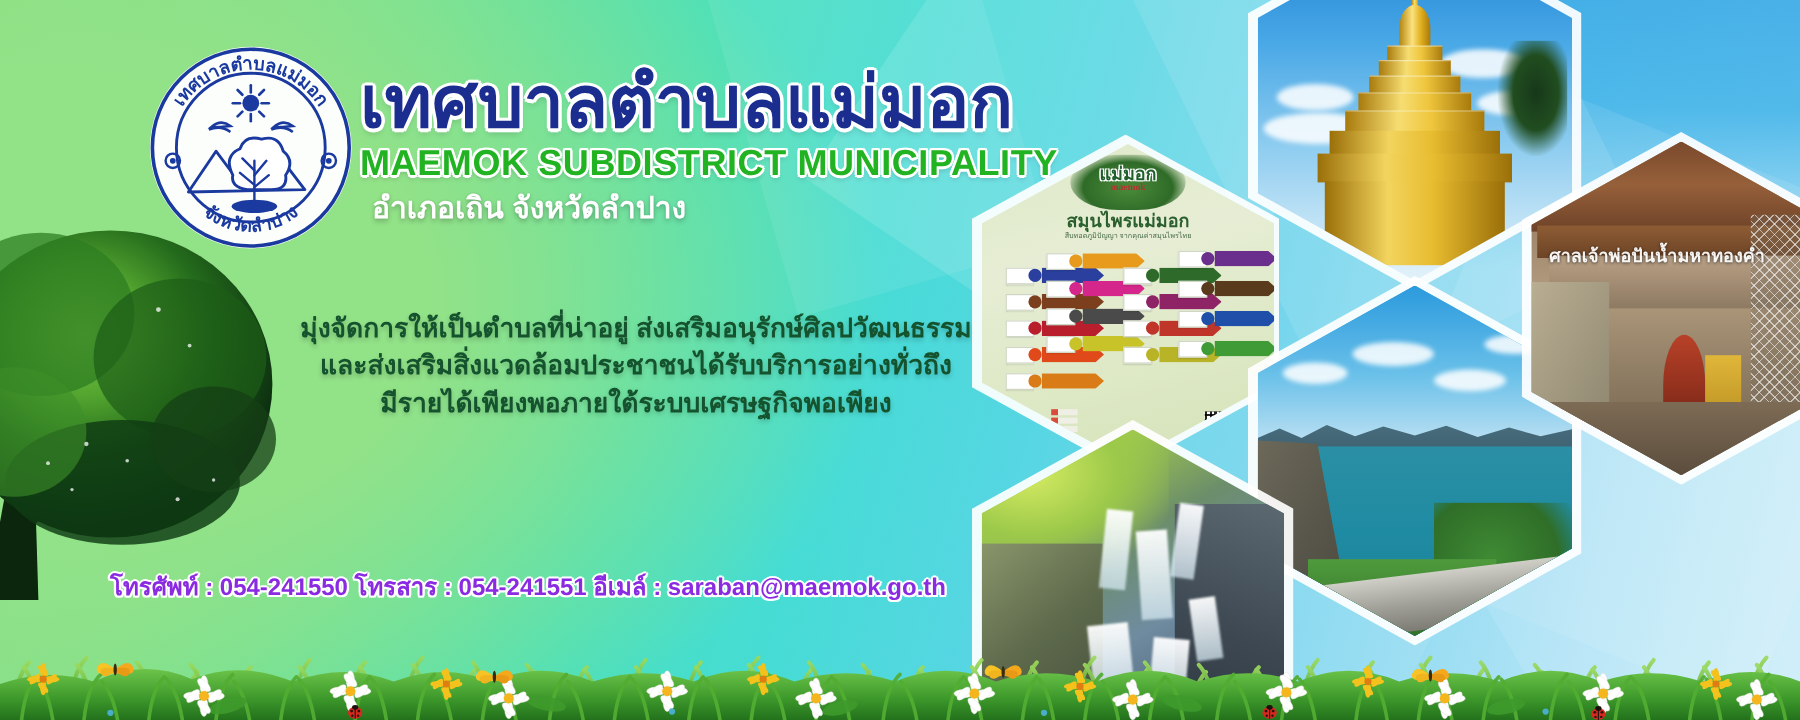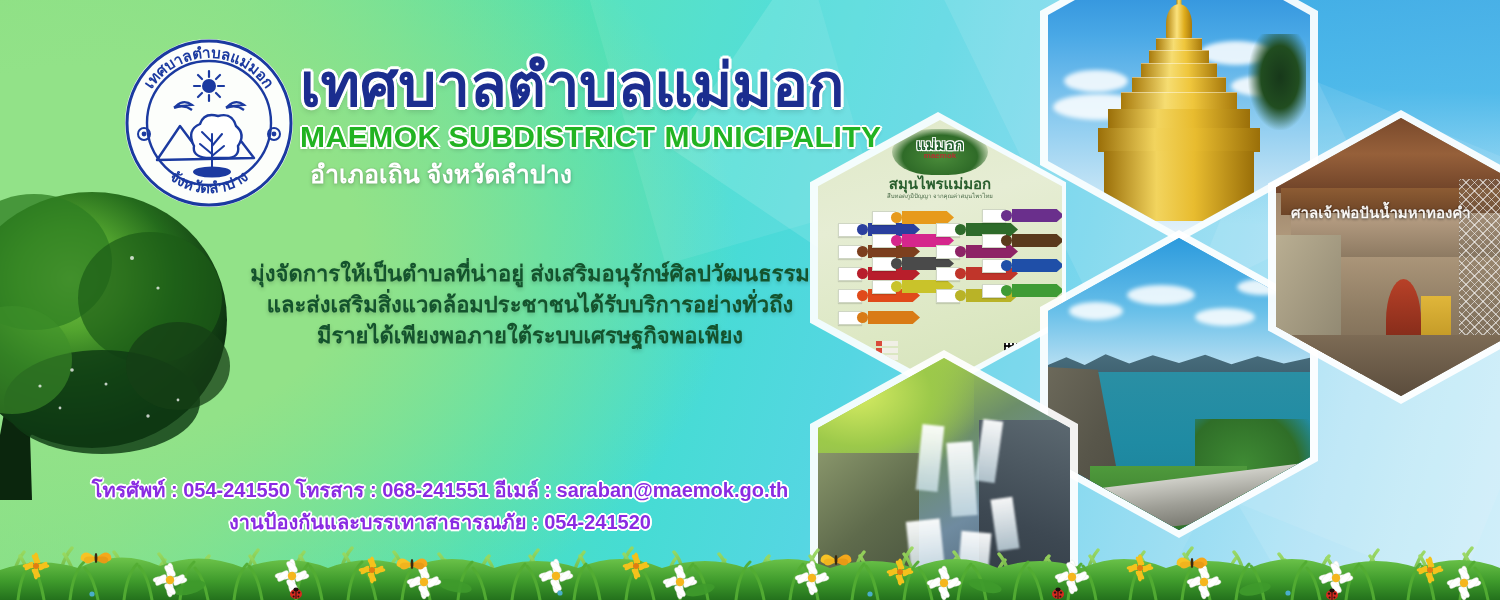--- a/index.html
+++ b/index.html
@@ -134,21 +134,21 @@
     background:rgba(255,255,255,.92);
   }
   .hex-label {
     position:absolute; z-index:5;
     color:#fff; font-weight:bold; white-space:nowrap;
     text-shadow:0 1px 3px rgba(0,0,0,.55), 0 0 2px rgba(0,0,0,.4);
     opacity:.92;
   }
 
   
-  #hex-herb { left:18px; top:120px; width:244px; height:265px; }
+  #hex-herb { left:18px; top:120px; width:244px; height:265px;font-family:Liberation Serif, serif; }
   #hex-herb .hex-inner {
     background:linear-gradient(165deg,#dfe9c8 0%, #e6edd4 35%, #dde8c4 70%, #d3e2b8 100%);
   }
   .herb-logo {
     position:absolute; left:50%; top:9px; transform:translateX(-50%);
     width:96px; height:46px;
     background:radial-gradient(ellipse at 50% 60%, #4a8c3a 0%, #2f6b28 55%, rgba(47,107,40,0) 78%);
     border-radius:50%/60%;
   }
   .herb-logo-txt {
@@ -399,22 +399,21 @@
     <div class="sub-title">อำเภอเถิน จังหวัดลำปาง</div>
   </div>
 
   <div id="vision-block">
     <div class="vision-line">มุ่งจัดการให้เป็นตำบลที่น่าอยู่ ส่งเสริมอนุรักษ์ศิลปวัฒนธรรม</div>
     <div class="vision-line">และส่งเสริมสิ่งแวดล้อมประชาชนได้รับบริการอย่างทั่วถึง</div>
     <div class="vision-line">มีรายได้เพียงพอภายใต้ระบบเศรษฐกิจพอเพียง</div>
   </div>
 
   <div id="contact-block">
-    <div class="contact-line">โทรศัพท์ : 054-241550  โทรสาร : 068-241551 อีเมล์ : saraban@maemok.go.th</div>
-    <div class="contact-line l2">งานป้องกันและบรรเทาสาธารณภัย : 054-241520</div>
+    <div class="contact-line">โทรศัพท์ : 054-241550  โทรสาร : 054-241551 อีเมล์ : saraban@maemok.go.th</div>
   </div>
 
   <div id="hex-collage">
 
     <div class="hex-frame" style="left:10px;top:112px;width:256px;height:281px;"></div>
     <div class="hex" id="hex-herb">
       <div class="hex-inner">
         <div class="herb-logo"></div>
         <div class="herb-logo-txt">แม่มอก</div>
         <div class="herb-logo-sub">maemok</div>

